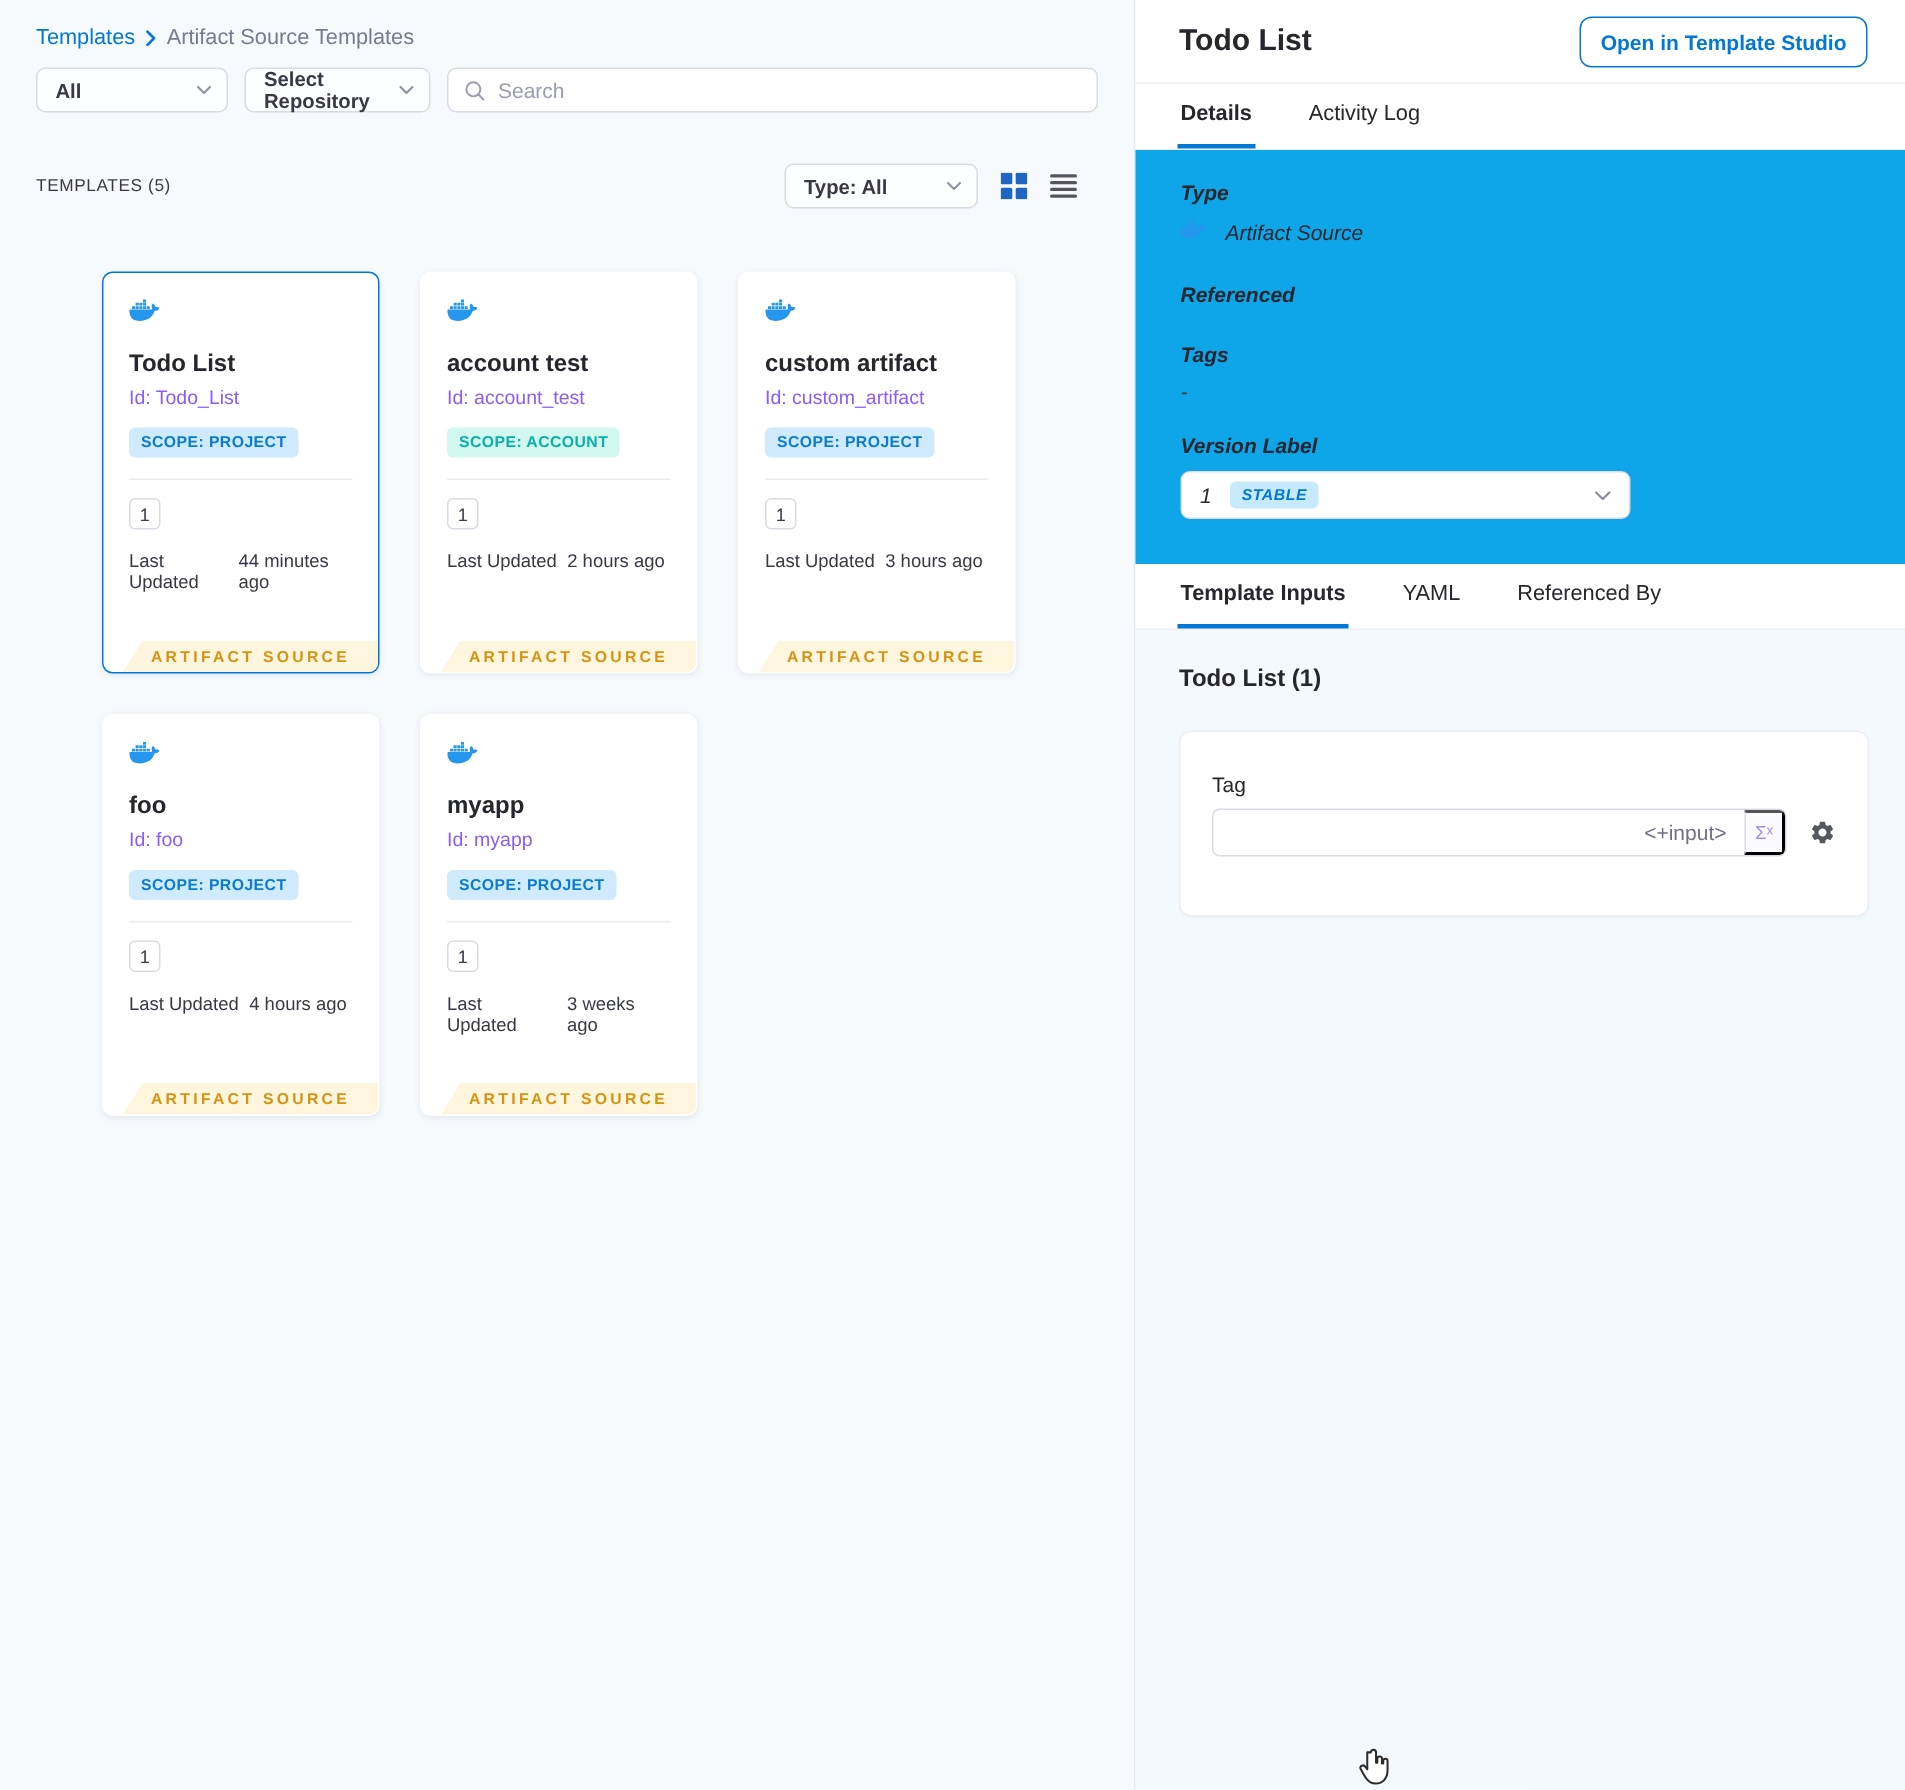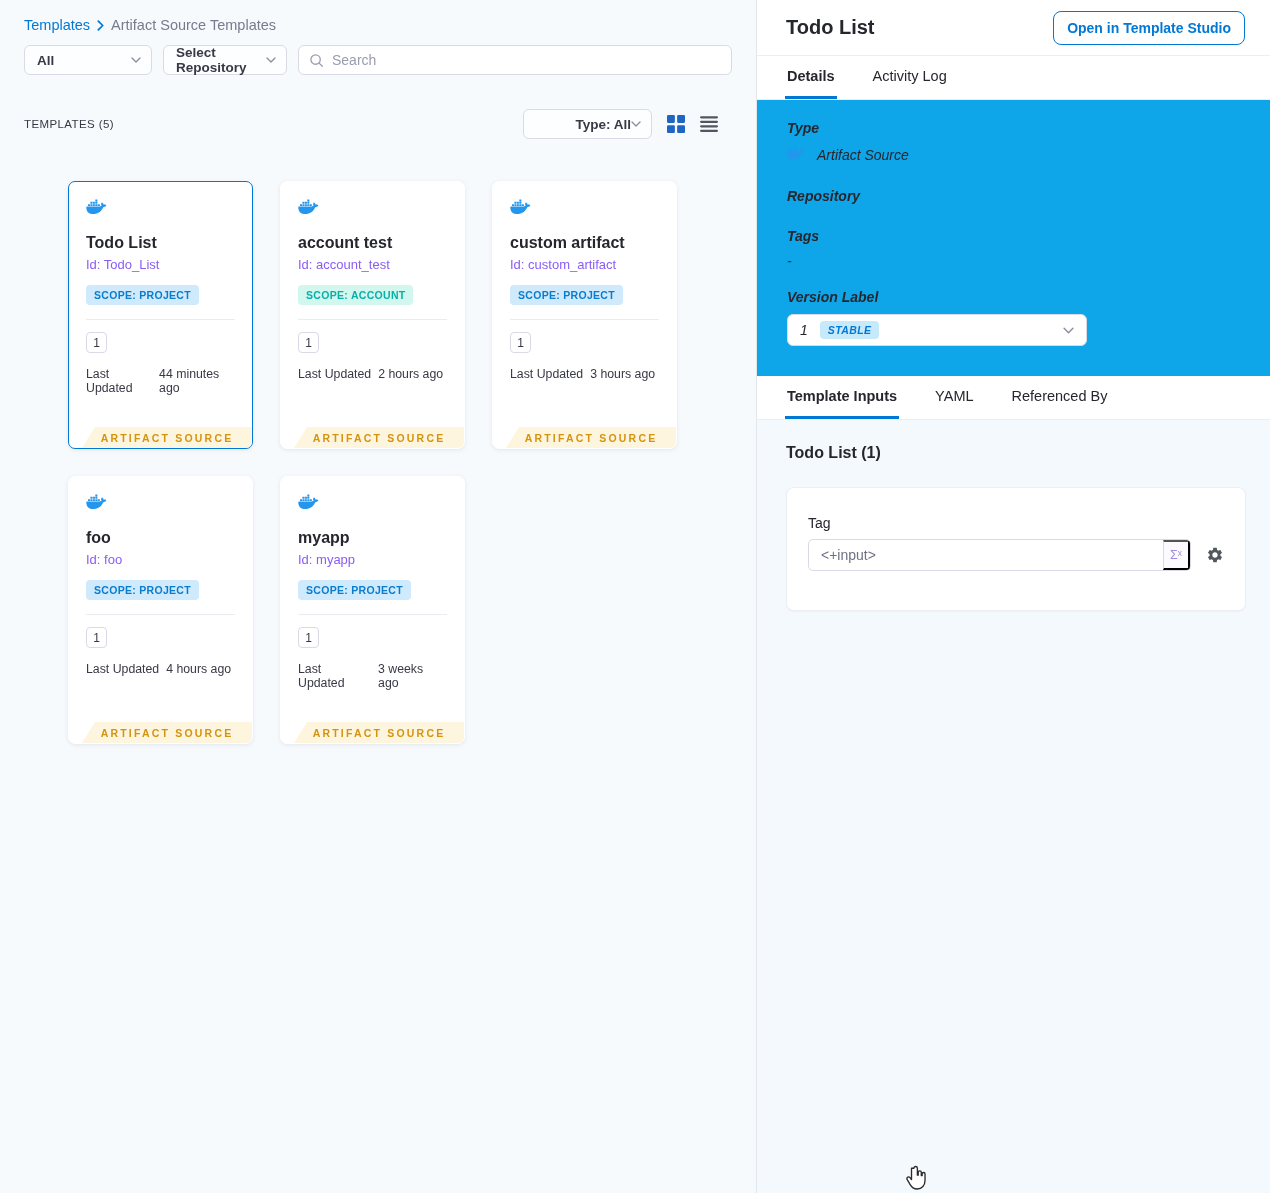--- a/index.html
+++ b/index.html
@@ -18,21 +18,21 @@
   .breadcrumb { display:flex; align-items:center; gap:7px; margin:17px 0 0 24px; font-size:14.5px; }
   .bc-link { color:#0278d5; cursor:pointer; }
   .bc-sep { color:#0278d5; display:flex; }
   .bc-cur { color:#787a8e; }
 
   .filters { display:flex; gap:11px; margin:12px 24px 0 24px; }
   .sel { height:30px; background:#fdfeff; border:1px solid #d9dae6; border-radius:6px;
          display:flex; align-items:center; justify-content:space-between;
          padding:0 10px 0 12px; font-size:13.5px; font-weight:600; color:#383946; cursor:pointer; }
   .sel .chev { color:#8e90a0; }
-  .w1 { width:128px; } .w2 { width:124px; } .w3 { width:129px;justify-content:flex-end; }
+  .w1 { width:128px; } .w2 { width:124px; } .w3 { width:129px; }
   .search { flex:1; height:30px; background:#fff; border:1px solid #d9dae6; border-radius:6px;
             display:flex; align-items:center; padding:0 10px; gap:8px; color:#9a9cb0; }
   .search input { border:none; outline:none; flex:1; font-size:14px; color:#383946;
                   font-family:inherit; background:transparent; }
   .search input::placeholder { color:#9a9cb0; }
 
   .list-head { display:flex; align-items:center; margin:34px 38px 0 24px; }
   .count { font-size:11.5px; font-weight:400; letter-spacing:.4px; color:#383946; }
   .list-head-right { margin-left:auto; display:flex; align-items:center; gap:15px; }
   .icon-btn { display:flex; cursor:pointer; background:none; border:none; padding:0; }
@@ -89,21 +89,21 @@
 
   .inputs { flex:1; background:#f4f9fd; padding:24px 25px 0 29px; overflow:hidden; }
   .inputs-heading { font-size:16px; font-weight:700; color:#26272e; }
   .input-card { margin-top:25px; width:460px; background:#fff; border:1px solid #edeef3;
                 border-radius:8px; padding:27px 21px 39px; box-shadow:0 1px 2px rgba(40,50,80,.04); }
   .tag-label { font-size:14px; color:#26272e; }
   .tag-row { margin-top:8px; display:flex; align-items:center; }
   .tag-input-wrap { width:399px; height:32px; border:1px solid #d9dae6; border-radius:5px; background:#fff;
                     display:flex; overflow:hidden; }
   .tag-input { flex:1; border:none; outline:none; padding:0 12px; font-size:14px; color:#6f7186;
-               font-family:inherit; background:transparent; }
+               font-family:inherit; background:transparent;text-align:right; }
   .sigma-btn { width:27px; border-left:1px solid #d9dae6; background:#fbfaff; color:#a18ee0;
                font-size:12.5px; display:flex; align-items:center; justify-content:center;
                cursor:pointer; font-family:inherit; }
   .gear { margin-left:15px; color:#55575f; display:flex; cursor:pointer; background:none; border:none; padding:0; }
 
   .r-foot { height:80px; min-height:80px; border-top:1px solid #e7edf2; background:#fbfdff;
             display:flex; align-items:center; padding-left:29px; }
   .use-btn { height:31px; background:#1b57a8; color:#fff; border:none; border-radius:5px;
              font-size:14.5px; font-weight:700; padding:0 17px; font-family:inherit;
              letter-spacing:.2px; cursor:pointer; }
@@ -311,21 +311,21 @@
   <div class="details">
     <div class="dlabel">Type</div>
     <div class="type-row">
       <span class="docker20">
           <svg width="21" height="17" viewBox="2 2 20 18" fill="currentColor">
             <use href="#i-docker"></use>
           </svg>
         </span>
       <span>Artifact Source</span>
     </div>
-    <div class="dlabel mt25">Repository</div>
+    <div class="dlabel mt25">Referenced</div>
     <div class="dlabel mt24">Tags</div>
     <div class="dvalue">-</div>
     <div class="dlabel mt20">Version Label</div>
     <div class="ver-select">
       <span class="ver-num">1</span>
       <span class="stable">STABLE</span>
       <span class="chev">
           <svg width="11" height="7">
             <use href="#i-chev"></use>
           </svg>

